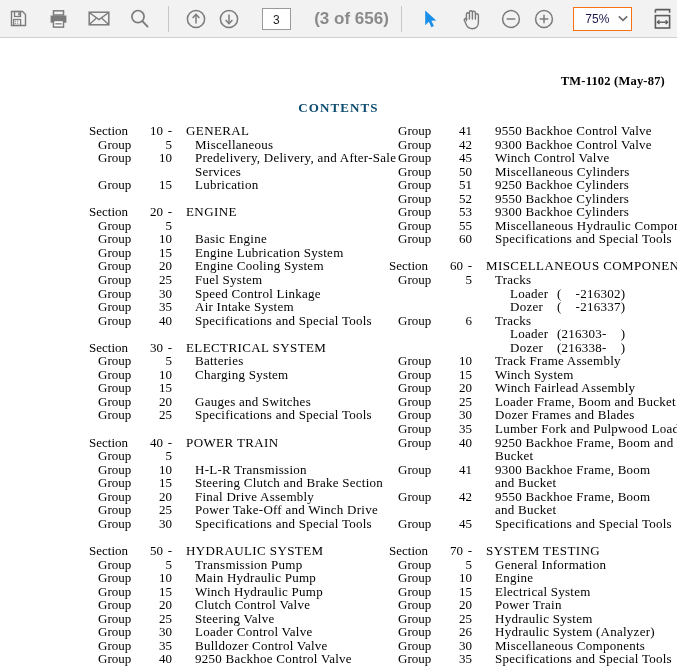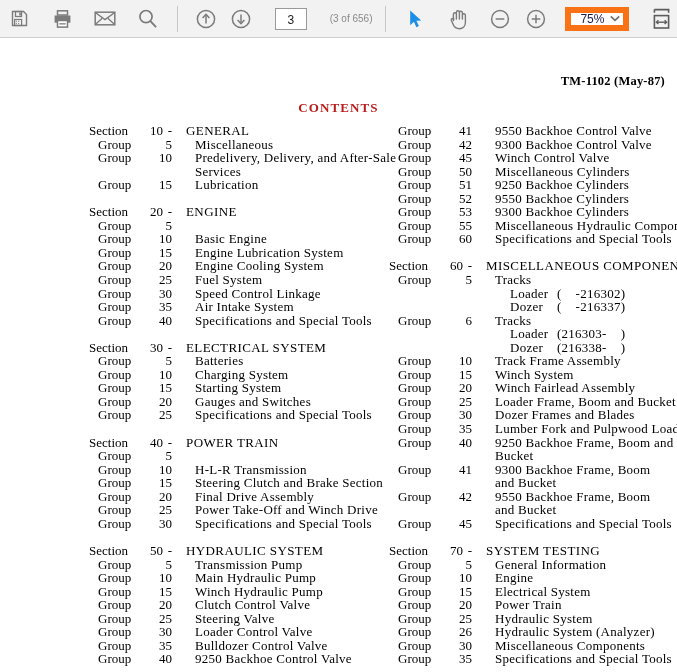--- a/index.html
+++ b/index.html
@@ -46,30 +46,31 @@
     background: #ffffff;
     border: 1px solid #9a9a9a;
     font-size: 12px;
     color: #222;
     text-align: center;
     line-height: 22px;
     box-sizing: border-box;
     margin-left: 4px;
   }
   #page-count {
-    font-size: 10px;
+    font-size: 17px;
     color: #8a8a8a;
     margin-left: 23px;
     white-space: nowrap;
+    font-weight: bold;
   }
   #zoom-box {
     width: 68px;
     height: 24px;
     background: #ffffff;
-    border: 6px solid #f97316;
+    border: 1px solid #f97316;
     box-sizing: border-box;
     display: flex;
     align-items: center;
     margin-left: 6px;
     position: relative;
   }
   #zoom-value {
     flex: 1;
     text-align: center;
     font-size: 12px;
@@ -103,21 +104,21 @@
   }
   #doc-title {
     position: absolute;
     top: 62px;
     left: 0;
     width: 677px;
     text-align: center;
     font-size: 13px;
     font-weight: bold;
     letter-spacing: 1.1px;
-    color: #b91c1c;
+    color: #0c4a6e;
   }
   #columns {
     position: absolute;
     top: 86px;
     left: 0;
     width: 677px;
     display: flex;
   }
   .col {
     width: 300px;
@@ -394,21 +395,20 @@
           <div class="row group">
             <div class="c1">Group</div>
             <div class="c2">10</div>
             <div class="c3"></div>
             <div class="c4">Charging System</div>
           </div>
           <div class="row group">
             <div class="c1">Group</div>
             <div class="c2">15</div>
             <div class="c3"></div>
-            <div class="c4">Starting System</div>
           </div>
           <div class="row group">
             <div class="c1">Group</div>
             <div class="c2">20</div>
             <div class="c3"></div>
             <div class="c4">Gauges and Switches</div>
           </div>
           <div class="row group">
             <div class="c1">Group</div>
             <div class="c2">25</div>

